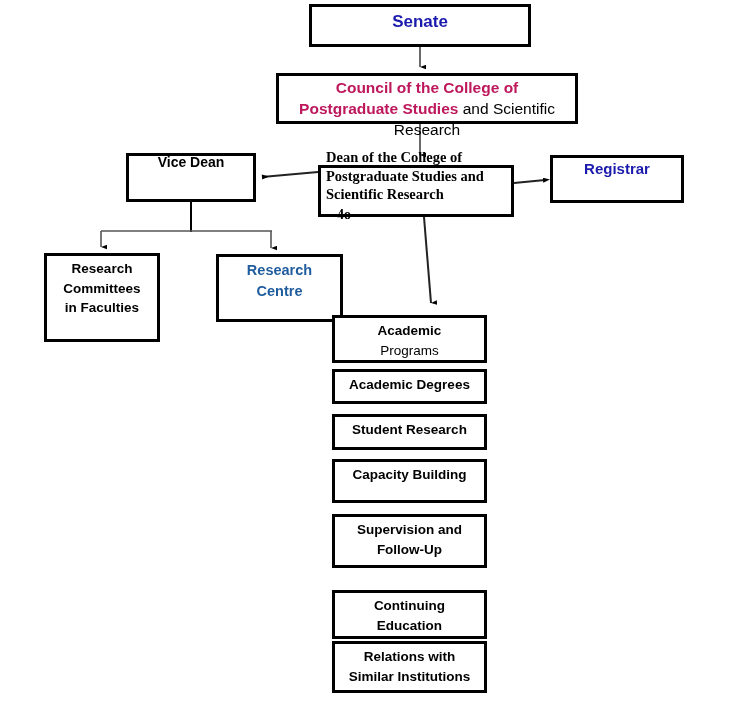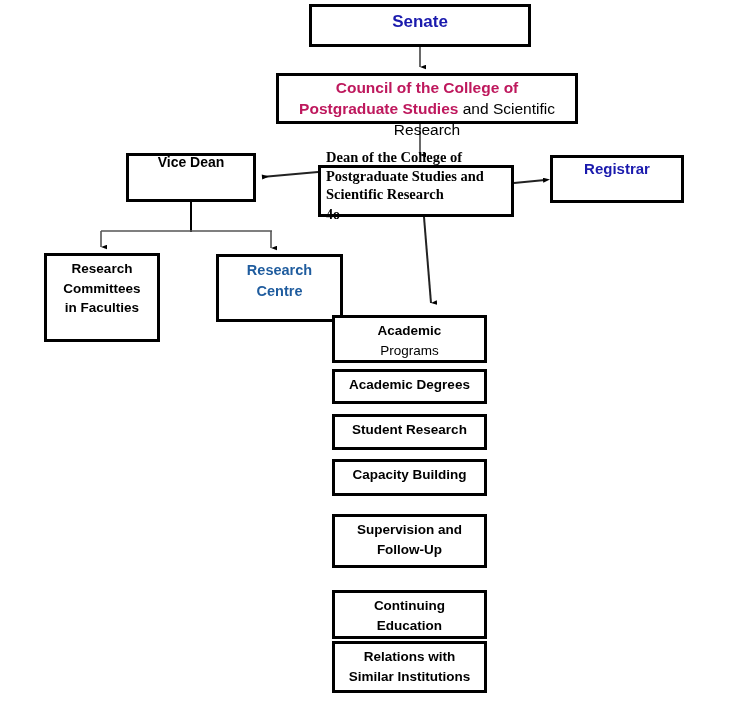--- a/index.html
+++ b/index.html
@@ -39,20 +39,21 @@
     font-family: "Liberation Sans", sans-serif;
     font-weight: bold;
   }
   .serif-bold {
     font-family: "Liberation Serif", serif;
     font-weight: bold;
   }
   .serif-reg {
     font-family: "Liberation Serif", serif;
     font-weight: bold;
+    margin-left: 11px;
   }
 
   
   #box-senate {
     left: 309px; top: 4px; width: 222px; height: 43px;
     font-size: 17px;
   }
   #box-senate .txt { padding-top: 6px; }
 
   #box-council {
@@ -108,21 +109,21 @@
   .rcol {
     left: 332px;
     width: 155px;
     font-size: 13.5px;
   }
   .rcol .txt { padding-top: 5px; line-height: 1.45; }
 
   #box-academic-programs { top: 315px; height: 48px; }
   #box-academic-degrees  { top: 369px; height: 35px; }
   #box-student-research  { top: 414px; height: 36px; }
-  #box-capacity-building { top: 459px; height: 37px; }
+  #box-capacity-building { top: 459px; height: 44px; }
   #box-supervision       { top: 514px; height: 54px; }
   #box-continuing-ed     { top: 590px; height: 49px; }
   #box-relations         { top: 641px; height: 52px; }
 
   
   #connectors {
     position: absolute;
     left: 0; top: 0;
     width: 737px;
     height: 726px;

